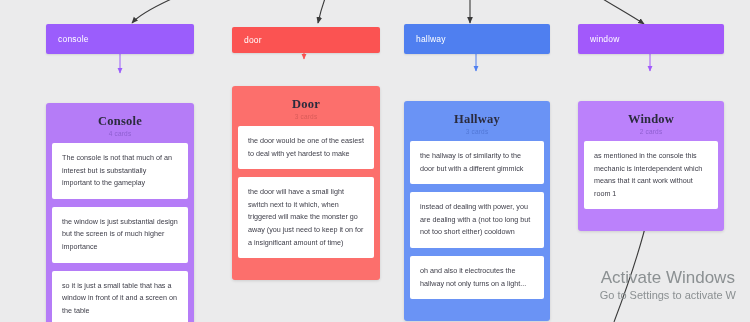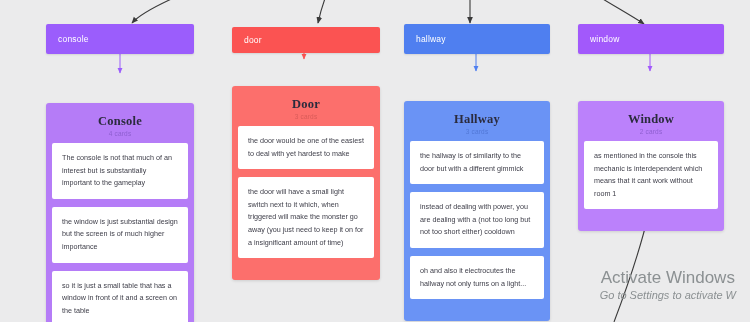--- a/index.html
+++ b/index.html
@@ -115,21 +115,20 @@
     font-size: 17px;
     line-height: 20px;
     color: #8b9092;
     white-space: nowrap;
   }
   #wm-sub {
     font-size: 11px;
     line-height: 14px;
     color: #8b9092;
     white-space: nowrap;
-    font-style: italic;
   }
 </style>
 </head>
 <body>
 
 <div id="canvas">
 
   <svg id="edges" viewBox="0 0 750 322" preserveAspectRatio="none">
     <defs>
       <marker id="arrowDark" markerWidth="7" markerHeight="7" refX="5.4" refY="3" orient="auto" markerUnits="strokeWidth">

